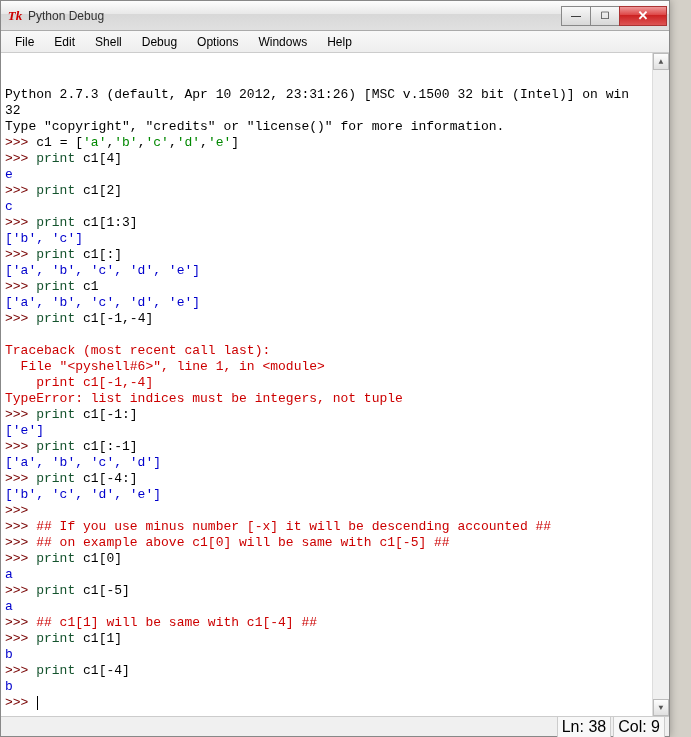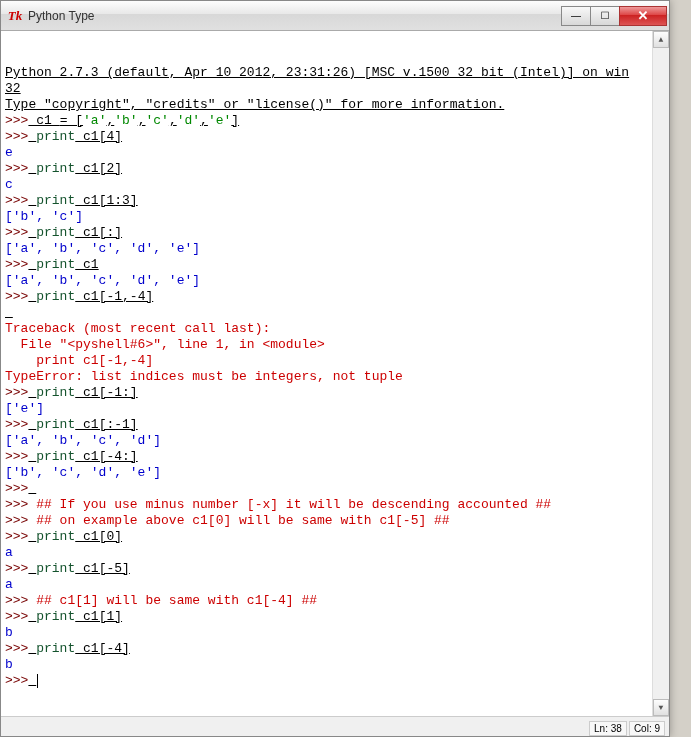--- a/index.html
+++ b/index.html
@@ -102,60 +102,69 @@
   font-size:8px;color:#555;
 }
 .sb-btn.up { top:0; }
 .sb-btn.down { bottom:0; }
 .statusbar {
   height: 20px;
   background: #f0f0f0;
   border-top: 1px solid #ccc;
   display: flex;
   justify-content: flex-end;
-  align-items: flex-end;
-  font-size: 10px;
+  align-items: center;
+  font-size: 16px;
   padding: 0 4px;
 }
 .status-cell { border: 1px solid #ccc; padding: 1px 4px; margin-left: 2px; background:#f8f8f8;}
 .c-prompt { color: #770000; }
 .c-kw { color: #14532d; }
 .c-str { color: #008800; }
 .c-out { color: #0000cc; }
 .c-err { color: #cc0000; margin-top: 24px; }
-.c-plain { color: #000; text-decoration: underline; }
+.c-plain { color: #000; }
 .cursor {
   display: inline-block;
   width: 1px;
   height: 14px;
   background: #000;
   vertical-align: text-bottom;
   margin-left: 1px;
 }
 </style>
 </head>
 <body>
 
 <div class="window">
   <div class="titlebar">
     <span class="titlebar-icon">Tk</span>
-    <span class="titlebar-text">Python Type</span>
+    <span class="titlebar-text">Python Debug</span>
     <div class="win-controls">
       <div class="win-btn">
           <span>—</span>
         </div>
       <div class="win-btn">
           <span>☐</span>
         </div>
       <div class="win-btn close">
           <span>✕</span>
         </div>
     </div>
   </div>
 
+  <div class="menubar">
+    <span class="menu-item">File</span>
+    <span class="menu-item">Edit</span>
+    <span class="menu-item">Shell</span>
+    <span class="menu-item">Debug</span>
+    <span class="menu-item">Options</span>
+    <span class="menu-item">Windows</span>
+    <span class="menu-item">Help</span>
+  </div>
 
   <div class="content" id="shell-content">
     <div><span class="c-plain">Python 2.7.3 (default, Apr 10 2012, 23:31:26) [MSC v.1500 32 bit (Intel)] on win</span></div><div><span class="c-plain">32</span></div><div><span class="c-plain">Type "copyright", "credits" or "license()" for more information.</span></div><div><span class="c-prompt">&gt;&gt;&gt;</span><span class="c-plain"> c1 </span><span class="c-plain">= [</span><span class="c-str">'a'</span><span class="c-plain">,</span><span class="c-str">'b'</span><span class="c-plain">,</span><span class="c-str">'c'</span><span class="c-plain">,</span><span class="c-str">'d'</span><span class="c-plain">,</span><span class="c-str">'e'</span><span class="c-plain">]</span></div><div><span class="c-prompt">&gt;&gt;&gt;</span><span class="c-plain"> </span><span class="c-kw">print</span><span class="c-plain"> c1[4]</span></div><div><span class="c-out">e</span></div><div><span class="c-prompt">&gt;&gt;&gt;</span><span class="c-plain"> </span><span class="c-kw">print</span><span class="c-plain"> c1[2]</span></div><div><span class="c-out">c</span></div><div><span class="c-prompt">&gt;&gt;&gt;</span><span class="c-plain"> </span><span class="c-kw">print</span><span class="c-plain"> c1[1:3]</span></div><div><span class="c-out">['b', 'c']</span></div><div><span class="c-prompt">&gt;&gt;&gt;</span><span class="c-plain"> </span><span class="c-kw">print</span><span class="c-plain"> c1[:]</span></div><div><span class="c-out">['a', 'b', 'c', 'd', 'e']</span></div><div><span class="c-prompt">&gt;&gt;&gt;</span><span class="c-plain"> </span><span class="c-kw">print</span><span class="c-plain"> c1</span></div><div><span class="c-out">['a', 'b', 'c', 'd', 'e']</span></div><div><span class="c-prompt">&gt;&gt;&gt;</span><span class="c-plain"> </span><span class="c-kw">print</span><span class="c-plain"> c1[-1,-4]</span></div><div><span class="c-plain">&nbsp;</span></div><div><span class="c-err">Traceback (most recent call last):</span></div><div><span class="c-err">  File "&lt;pyshell#6&gt;", line 1, in &lt;module&gt;</span></div><div><span class="c-err">    print c1[-1,-4]</span></div><div><span class="c-err">TypeError: list indices must be integers, not tuple</span></div><div><span class="c-prompt">&gt;&gt;&gt;</span><span class="c-plain"> </span><span class="c-kw">print</span><span class="c-plain"> c1[-1:]</span></div><div><span class="c-out">['e']</span></div><div><span class="c-prompt">&gt;&gt;&gt;</span><span class="c-plain"> </span><span class="c-kw">print</span><span class="c-plain"> c1[:-1]</span></div><div><span class="c-out">['a', 'b', 'c', 'd']</span></div><div><span class="c-prompt">&gt;&gt;&gt;</span><span class="c-plain"> </span><span class="c-kw">print</span><span class="c-plain"> c1[-4:]</span></div><div><span class="c-out">['b', 'c', 'd', 'e']</span></div><div><span class="c-prompt">&gt;&gt;&gt;</span><span class="c-plain"> </span></div><div><span class="c-prompt">&gt;&gt;&gt;</span><span class="c-err"> ## If you use minus number [-x] it will be descending accounted ##</span></div><div><span class="c-prompt">&gt;&gt;&gt;</span><span class="c-err"> ## on example above c1[0] will be same with c1[-5] ##</span></div><div><span class="c-prompt">&gt;&gt;&gt;</span><span class="c-plain"> </span><span class="c-kw">print</span><span class="c-plain"> c1[0]</span></div><div><span class="c-out">a</span></div><div><span class="c-prompt">&gt;&gt;&gt;</span><span class="c-plain"> </span><span class="c-kw">print</span><span class="c-plain"> c1[-5]</span></div><div><span class="c-out">a</span></div><div><span class="c-prompt">&gt;&gt;&gt;</span><span class="c-err"> ## c1[1] will be same with c1[-4] ##</span></div><div><span class="c-prompt">&gt;&gt;&gt;</span><span class="c-plain"> </span><span class="c-kw">print</span><span class="c-plain"> c1[1]</span></div><div><span class="c-out">b</span></div><div><span class="c-prompt">&gt;&gt;&gt;</span><span class="c-plain"> </span><span class="c-kw">print</span><span class="c-plain"> c1[-4]</span></div><div><span class="c-out">b</span></div><div><span class="c-prompt">&gt;&gt;&gt;</span><span class="c-plain"> </span><span class="cursor"></span></div><div class="scrollbar-v">
       <div class="sb-btn up">▲</div>
       <div class="sb-btn down">▼</div>
     </div>
   </div>
 
   <div class="statusbar">
     <span class="status-cell">Ln: 38</span>

